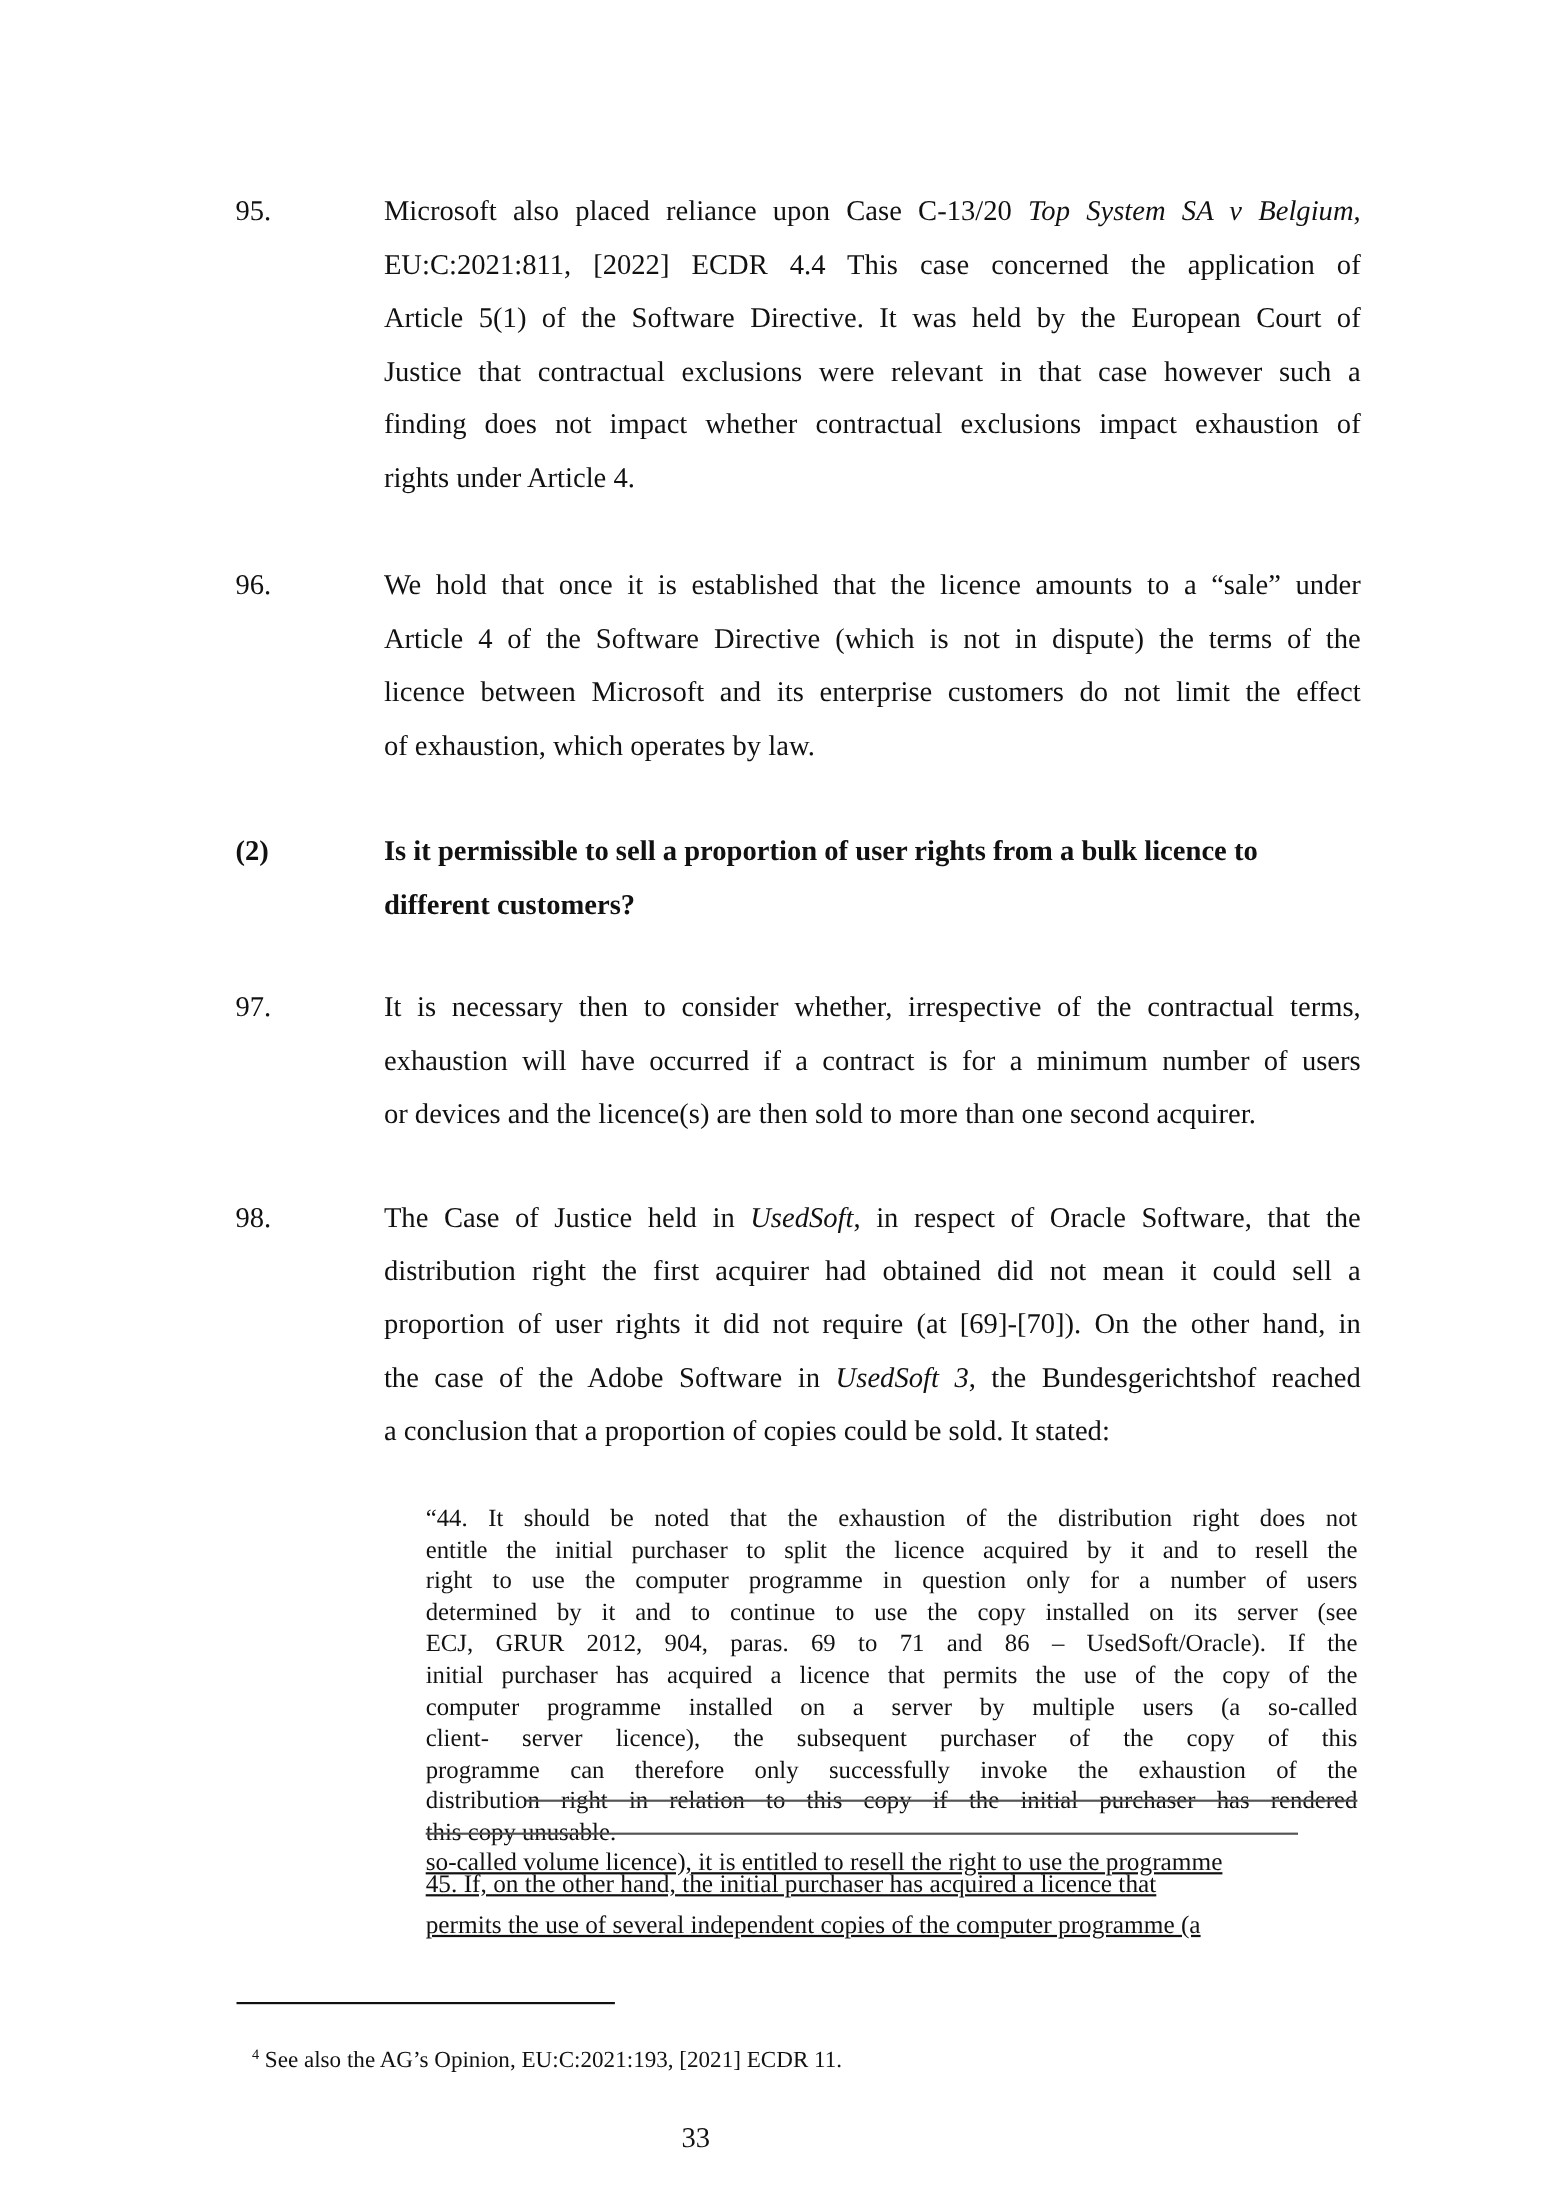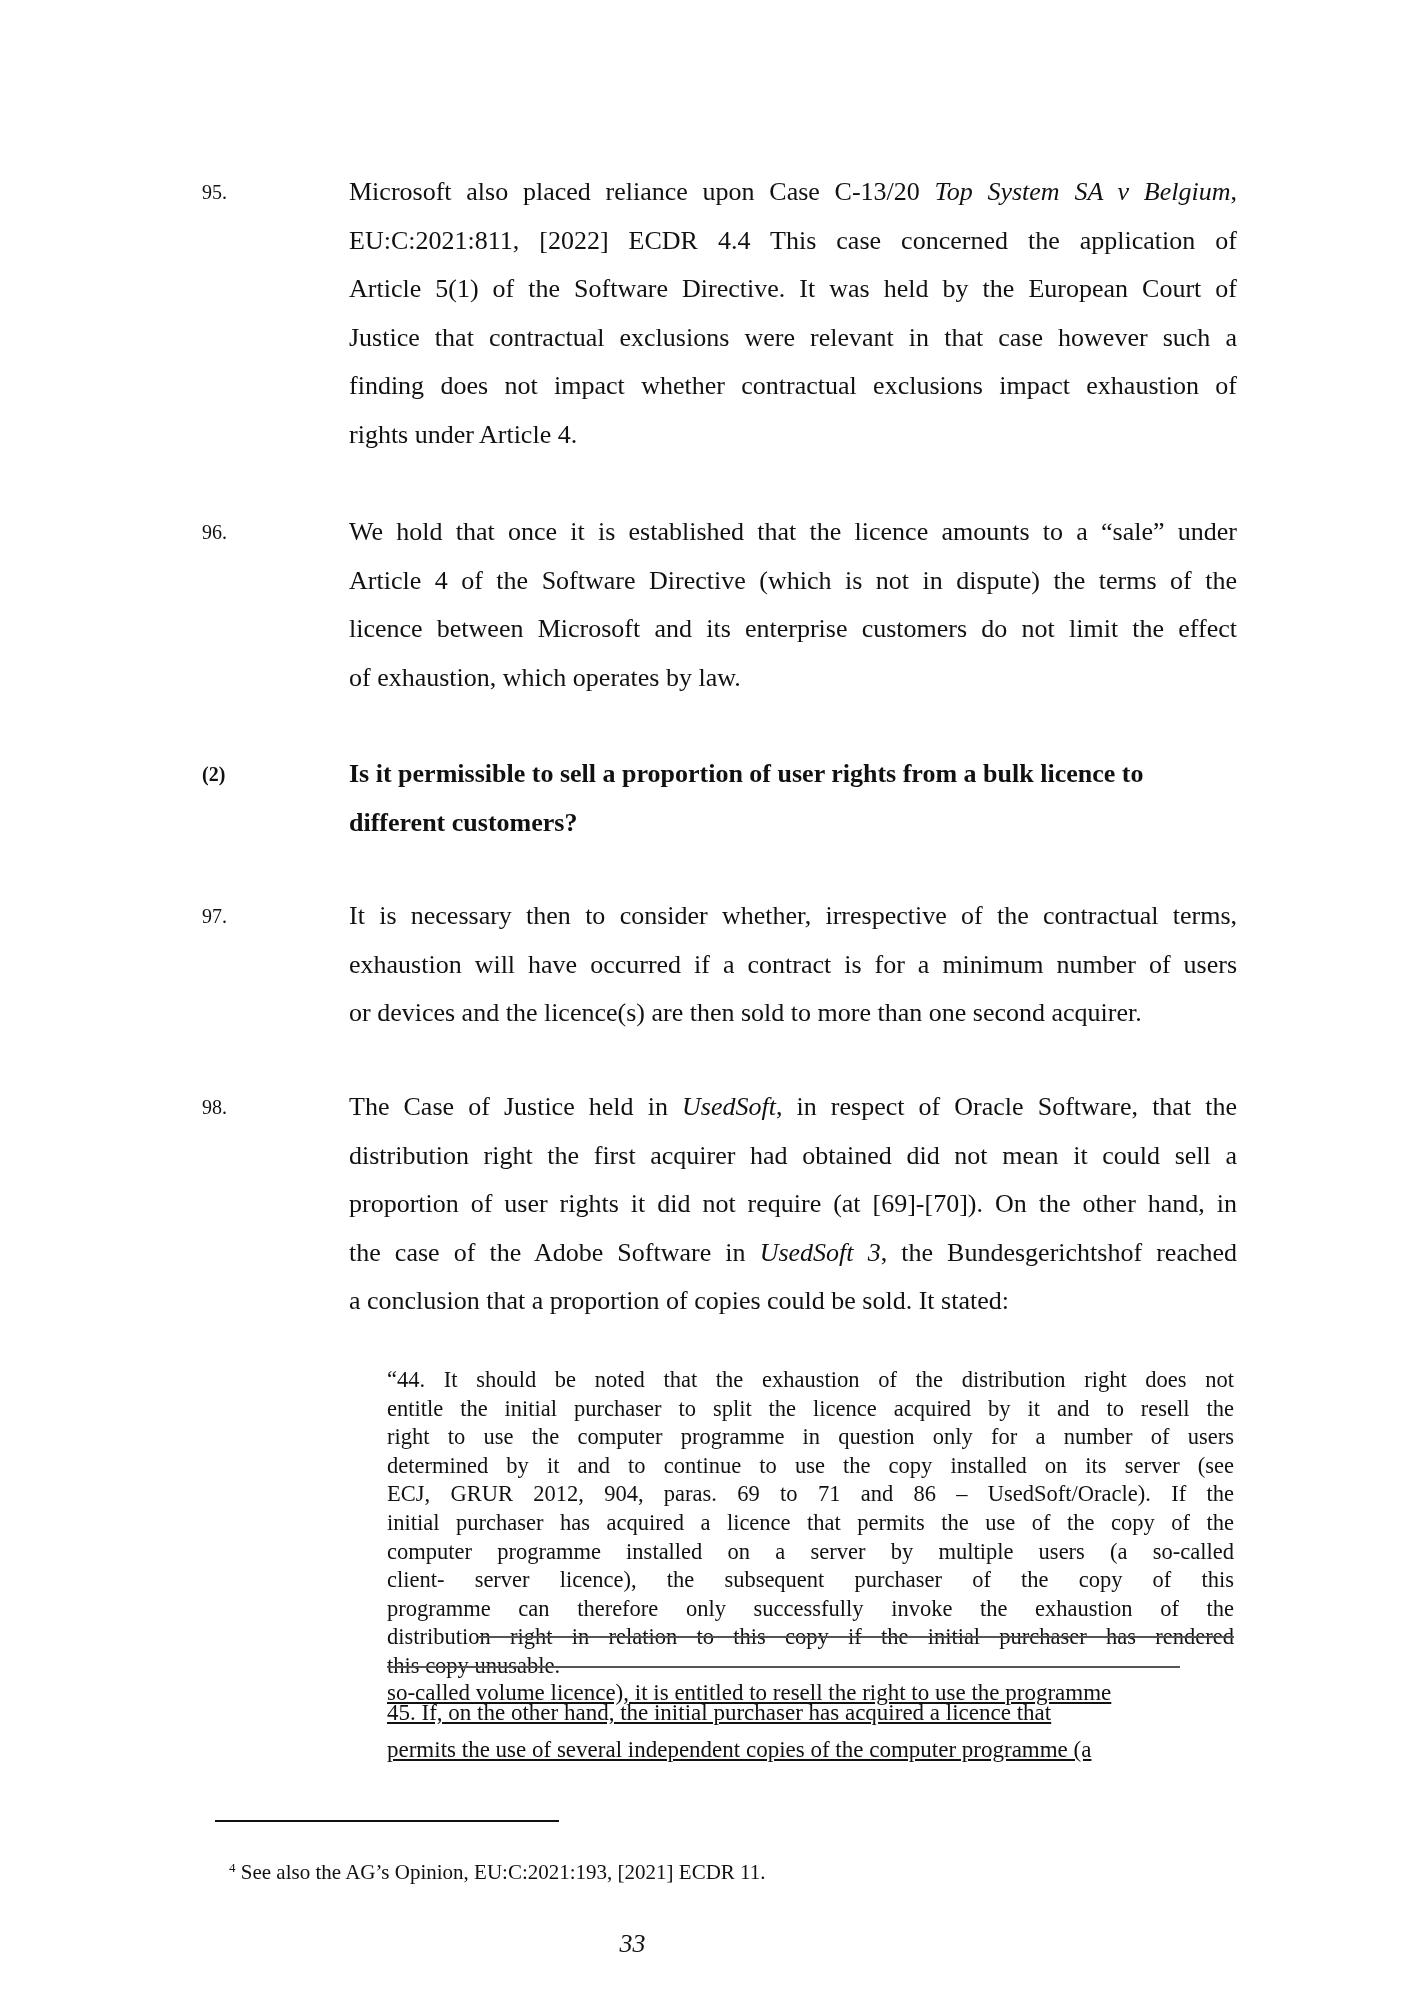--- a/index.html
+++ b/index.html
@@ -1,35 +1,35 @@
 <!DOCTYPE html>
 <html><head>
 <meta charset="utf-8">
 <style>
   html, body { margin: 0; padding: 0; background: #ffffff; }
   body { width: 1414px; height: 2000px; position: relative; overflow: hidden;
          font-family: "Liberation Serif", "DejaVu Serif", serif; color: #111111; }
   .abs { position: absolute; text-decoration: underline; }
-  .pnum { position: absolute; left: 202px; font-size: 20px; line-height: 48.6px; }
+  .pnum { position: absolute; left: 214px; font-size: 26px; line-height: 48.6px; }
   .para { position: absolute; left: 301px; width: 936px; font-size: 26px; line-height: 48.6px;
           text-align: justify; }
   .para .line { display: block; text-align: justify; text-align-last: justify; white-space: nowrap; height: 48.6px; margin-left: 48px; }
   .para .line.last { text-align-last: left; }
   .heading { font-weight: bold; }
   .quote { position: absolute; left: 387px; width: 847px; font-size: 22.5px; line-height: 28.6px; }
   .quote .line { display: block; text-align: justify; text-align-last: justify; white-space: nowrap; height: 28.6px; }
   .quote .line.last { text-align-last: left; }
   .quote2 { position: absolute; left: 387px; width: 835px; font-size: 23px; }
   .quote2 .line { display: block; white-space: nowrap; }
   em { font-style: italic; }
   .artifact { position: absolute; height: 1.5px; background: #555555; }
   .fn-rule { position: absolute; left: 215px; top: 1820px; width: 344px; height: 1.5px; background: #111111; }
   .footnote { position: absolute; left: 215px; top: 1854px; font-size: 21px; line-height: 28px; margin-left: 14px; }
   .footnote sup { font-size: 13px; vertical-align: 7px; }
-  .pagenum { position: absolute; left: 0; width: 1265px; top: 1929px; text-align: center; font-size: 26px; font-style: italic; }
+  .pagenum { position: absolute; left: 0; width: 1265px; top: 1929px; text-align: center; font-size: 26px; }
 </style>
 </head>
 <body>
 
 <div class="pnum" style="top:168px">95.</div>
 <div class="para" style="top:168px">
   <span class="line"><span>Microsoft also placed reliance upon Case C-13/20 </span><em>Top System SA v Belgium</em><span>,</span></span>
   <span class="line">EU:C:2021:811, [2022] ECDR 4.4 This case concerned the application of</span>
   <span class="line">Article 5(1) of the Software Directive. It was held by the European Court of</span>
   <span class="line">Justice that contractual exclusions were relevant in that case however such a</span>

